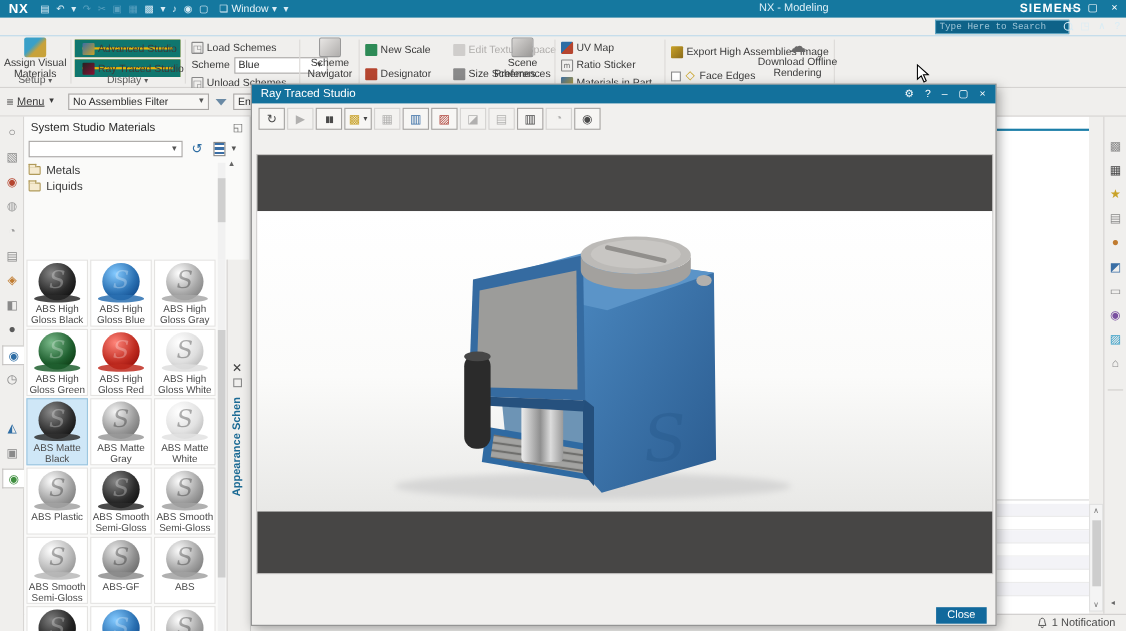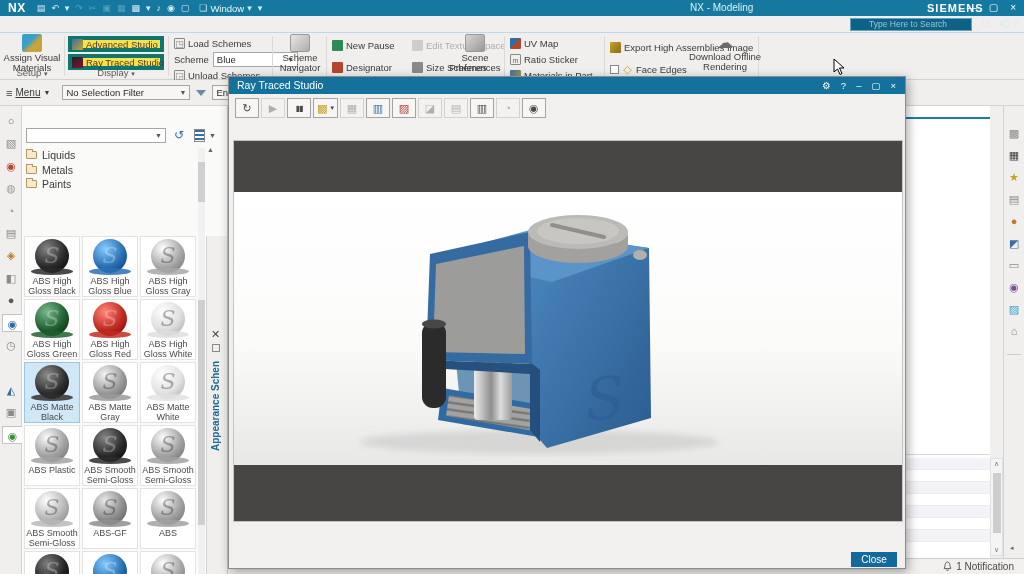--- a/index.html
+++ b/index.html
@@ -15,32 +15,32 @@
 #window-menu{display:flex;align-items:center;font-size:9.5px;color:#eaf5fa;margin-left:4px}
 #win-title{left:690px;top:2px;font-size:10px;color:#dff0f8}
 #brand{left:927px;top:2px;font-size:11px;font-weight:bold;letter-spacing:1px;color:#fff}
 .winctl{font-size:10px;color:#fff;padding:0 6px;line-height:16px}
 #winctls{position:absolute;right:2px;top:0;display:flex}
 
 #menubar{left:0;top:16px;width:1024px;height:16px;background:#15789f;display:flex;align-items:center;z-index:40}
 .tab{color:#eef7fb;font-size:10.5px;padding:0 11px;line-height:16px;cursor:default}
 .tab.active{color:#ecc52f;border-bottom:2px solid #ecc52f;font-weight:bold}
 #searchwrap{position:absolute;left:850px;top:17.5px;width:122px;height:13px;background:#0e6288;border:1px solid #5fa3c0;display:flex;align-items:center;z-index:41}
-#searchwrap input{flex:1;background:transparent;border:none;outline:none;color:#cfe6f0;font-size:8.5px;padding:0 18px;font-family:Liberation Sans, sans-serif}
+#searchwrap input{flex:1;background:transparent;border:none;outline:none;color:#cfe6f0;font-size:8.5px;padding:0 3px;font-family:Liberation Mono, monospace}
 #searchwrap input::placeholder{color:#9cc4d6}
 .mb-ico{color:#d9ecf5;font-size:9px;padding:0 4px;line-height:15px}
 #mb-icons{position:absolute;left:978px;top:16px;display:flex;z-index:41}
 
 #ribbon{left:0;top:32px;width:1024px;height:48px;background:#f0efed;border-top:1px solid #bcd9ea;border-bottom:1px solid #d5d3d1;z-index:10}
 .rsep{position:absolute;top:3px;width:1px;height:40px;background:#dcdad8}
 .bigbtn{position:absolute;top:1px;display:flex;flex-direction:column;align-items:center;text-align:center;font-size:9.5px;line-height:10px;color:#3a3a3a}
 .bigico{width:20px;height:18px;border-radius:2px;margin-bottom:1px}
 .sbtn{position:absolute;display:flex;align-items:center;font-size:9.5px;color:#3a3a3a;height:14px;white-space:nowrap}
 .sbtn .ico{width:11px;height:11px;border-radius:1px;margin-right:3px;flex:0 0 auto;font-size:9px;line-height:11px;text-align:center}
-.sbtn.hl{background:#fde047;border:4px solid #0f766e;padding:0 0;height:16px}
+.sbtn.hl{background:#eab308;border:7px solid #0f766e;padding:0 0;height:16px}
 .sbtn.dis{color:#b0aeac}
 .glabel{position:absolute;bottom:1px;font-size:9.5px;color:#5a5a5a;text-align:center}
 .glabel .caret{font-size:7px}
 .combo{background:#fff;border:1px solid #a8a6a4;height:15px;display:flex;align-items:center;font-size:9.5px;padding:0 3px;color:#2a2a2a}
 .combo .caret{margin-left:auto;font-size:7px;color:#555}
 .cb{width:9px;height:9px;background:#fff;border:1px solid #8a8a8a;margin-right:3px}
 
 #selbar{left:0;top:80px;width:1024px;height:26px;background:#f0efed;border-bottom:1px solid #d5d3d1;z-index:10;display:flex;align-items:center}
 #menu-btn{display:flex;align-items:center;font-size:10px;padding:0 6px;color:#3a3a3a}
 
@@ -203,21 +203,21 @@
       <span>Unload Schemes</span>
     </div>
     <div class="rsep" style="left:272px"></div>
     <div class="bigbtn" style="left:276px;width:48px">
       <div class="bigico" style="background:linear-gradient(135deg,#e8e6e4,#b0aeac);border:1px solid #999"></div>
       <div>Scheme Navigator</div>
     </div>
     <div class="rsep" style="left:326px"></div>
     <div class="sbtn" style="left:332px;top:5px">
       <span class="ico" style="background:#2e8b57"></span>
-      <span>New Pause</span>
+      <span>New Scale</span>
     </div>
     <div class="sbtn" style="left:332px;top:27px">
       <span class="ico" style="background:#b5452f"></span>
       <span>Designator</span>
     </div>
     <div class="sbtn dis" style="left:412px;top:5px">
       <span class="ico" style="background:#cfcdcb"></span>
       <span>Edit Texture Space</span>
     </div>
     <div class="sbtn" style="left:412px;top:27px">
@@ -258,21 +258,21 @@
     </div>
   </div>
 
   <div id="selbar" class="abs">
     <span id="menu-btn">
       <span style="font-size:11px;margin-right:3px">≡</span>
       <span style="text-decoration:underline">Menu</span>
       <span class="caret" style="font-size:7px;margin-left:3px">▼</span>
     </span>
     <span class="combo" style="width:128px;margin-left:6px;background:#f7f6f4">
-      <span>No Selection Filter</span>
+      <span>No Assemblies Filter</span>
       <span class="caret">▼</span>
     </span>
     <span class="funnel"></span>
     <span class="combo" style="width:110px;background:#f7f6f4">
       <span>Entire Assembly</span>
     </span>
   </div>
 
   <div id="badge-3d" class="abs">3D</div>
 
@@ -288,39 +288,39 @@
       <span class="lic" style="top: 185.2px; color: rgb(90, 90, 90);">●</span>
       <span class="lic sel" style="top: 207.6px; color: rgb(46, 109, 164);">◉</span>
       <span class="lic" style="top: 230px; color: rgb(138, 138, 138);">◷</span>
       <span class="lic" style="top: 252.4px;"><span class="rainbow"></span></span>
       <span class="lic" style="top: 274.8px; color: rgb(46, 109, 164);">◭</span>
       <span class="lic" style="top: 297.2px; color: rgb(138, 138, 138);">▣</span>
       <span class="lic sel" style="top: 319.6px; color: rgb(63, 143, 63);">◉</span>
     </div>
 
   <div id="matpanel" class="abs">
+    <div id="mp-head">
+      <span>System Studio Materials</span>
+      <span style="margin-left:auto;font-size:10px;color:#666">◱</span>
+    </div>
     <div id="mp-search" class="combo">
       <span></span>
       <span class="caret">▼</span>
     </div>
     <span id="mp-refresh">↺</span>
     <span id="mp-list-ico"></span>
     <span id="mp-list-caret">▼</span>
     <div id="folders">
         <div class="folder">
           <span class="fico"></span>
-          <span>Liquids</span>
+          <span>Metals</span>
         </div>
         <div class="folder">
           <span class="fico"></span>
-          <span>Metals</span>
-        </div>
-        <div class="folder">
-          <span class="fico"></span>
-          <span>Paints</span>
+          <span>Liquids</span>
         </div>
       </div>
     <div id="fold-sb">
         <div class="thumb"></div>
       </div>
     <span id="fold-up">▲</span>
     <div id="swatches">
         <div class="sw">
           <div class="sphere" style="background: radial-gradient(circle at 35% 28%, rgb(132, 132, 132) 0%, rgb(42, 42, 42) 55%, rgb(0, 0, 0) 100%);">
             <span class="s" style="color: rgba(255, 255, 255, 0.28);">S</span>

